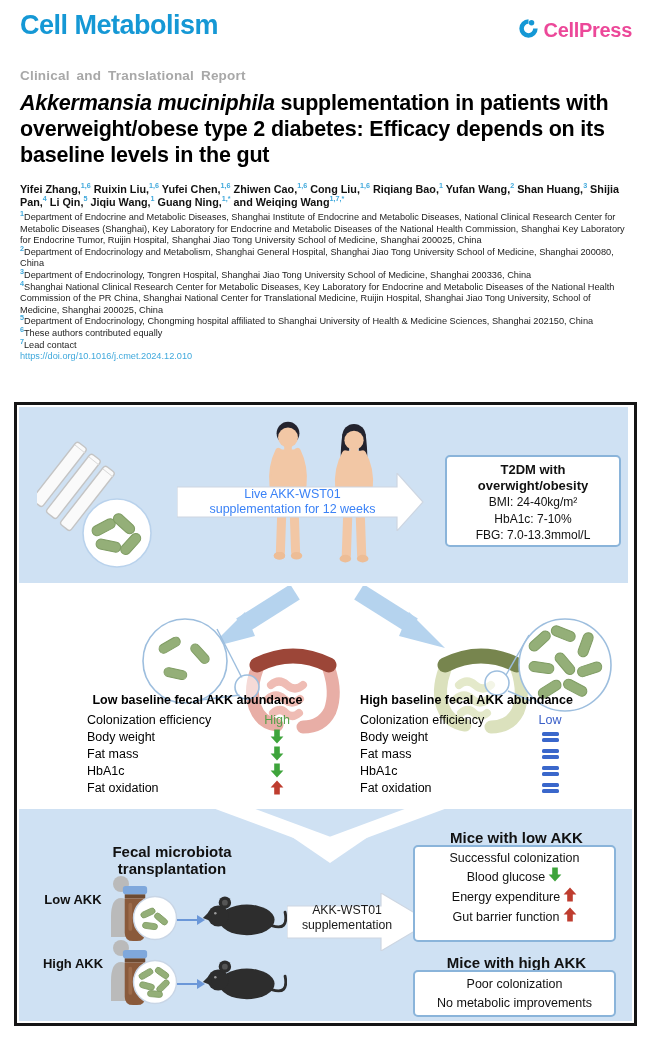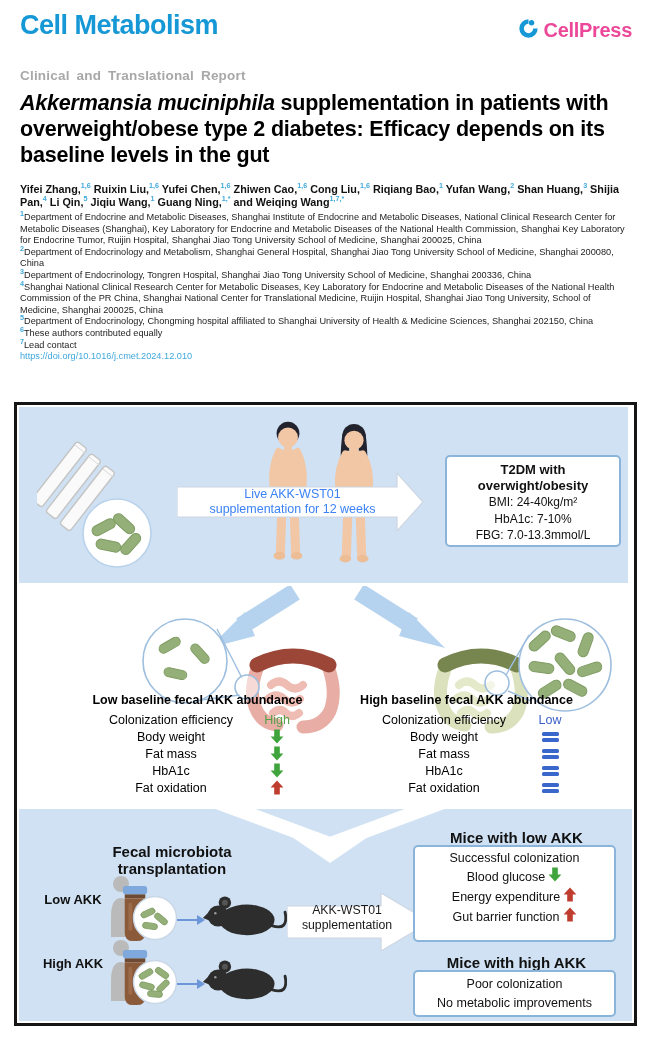--- a/index.html
+++ b/index.html
@@ -27,21 +27,21 @@
   #t2dm-box .b{font-weight:bold;font-size:13px;line-height:16px;}
   #t2dm-box .r{font-size:12px;line-height:16.5px;}
   #arrow-top-text{left:168px;top:82px;width:215px;text-align:center;font-size:12.5px;line-height:15px;color:#3b82f6;}
   .mid-head{font-weight:bold;font-size:12.5px;text-align:center;color:#000;}
   #heading-low{left:58px;top:288px;width:245px;}
   #heading-high{left:327px;top:288px;width:245px;}
   .outcome-col{display:flex;flex-direction:column;}
   #col-low{left:70px;top:306px;width:212px;}
   #col-high{left:343px;top:306px;width:212px;}
   .outcome-row{display:flex;align-items:center;height:17px;}
-  .outcome-row .lab{width:168px;text-align:center;font-size:12.5px;color:#000;}
+  .outcome-row .lab{width:168px;font-size:12.5px;color:#000;}
   .outcome-row .symc{width:44px;display:flex;justify-content:center;align-items:center;}
   .val-green{color:#55a04a;font-size:12.5px;}
   .val-blue{color:#3a5fc8;font-size:12.5px;}
   #fmt-heading{left:40px;top:438px;width:230px;font-weight:bold;font-size:15px;text-align:center;}
   .fmt-label{font-weight:bold;font-size:13px;text-align:center;}
   #low-akk-label{left:25px;top:487px;width:62px;}
   #high-akk-label{left:22px;top:551px;width:68px;}
   #arrow-bottom-text{left:280px;top:498px;width:100px;text-align:center;font-size:12.3px;line-height:15px;color:#1a1a1a;}
   .mice-head{font-weight:bold;font-size:15px;text-align:center;}
   #mice-low-heading{left:396px;top:424px;width:207px;}

